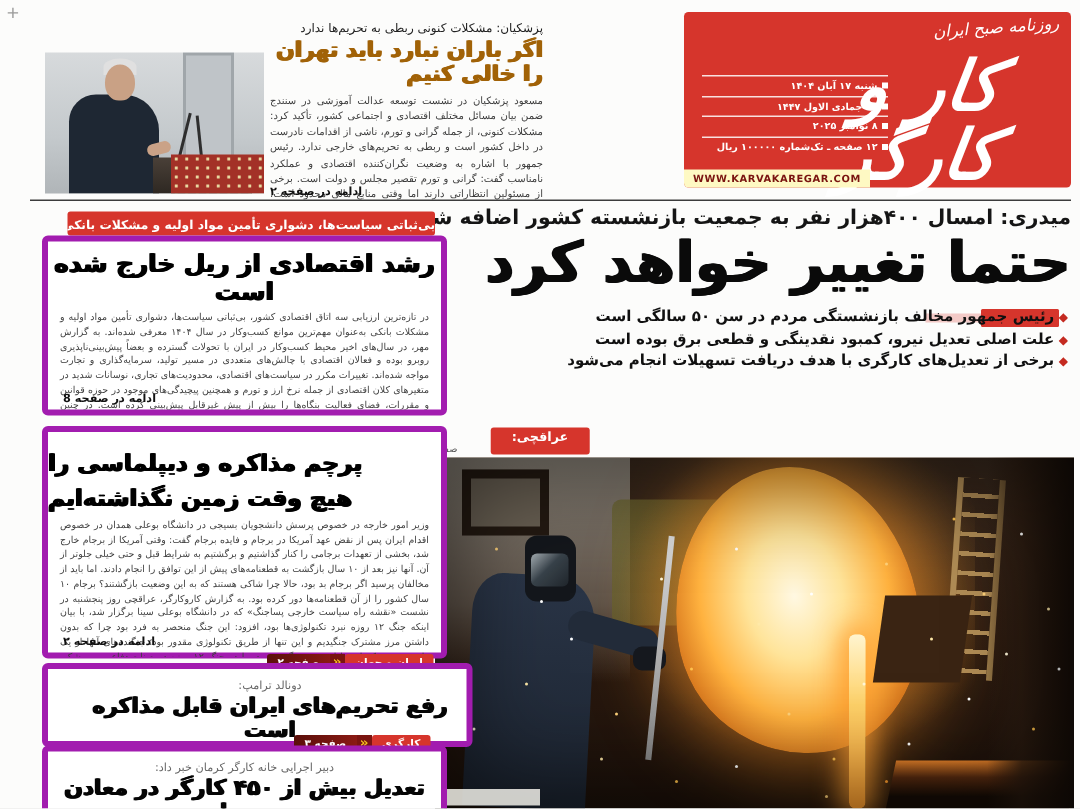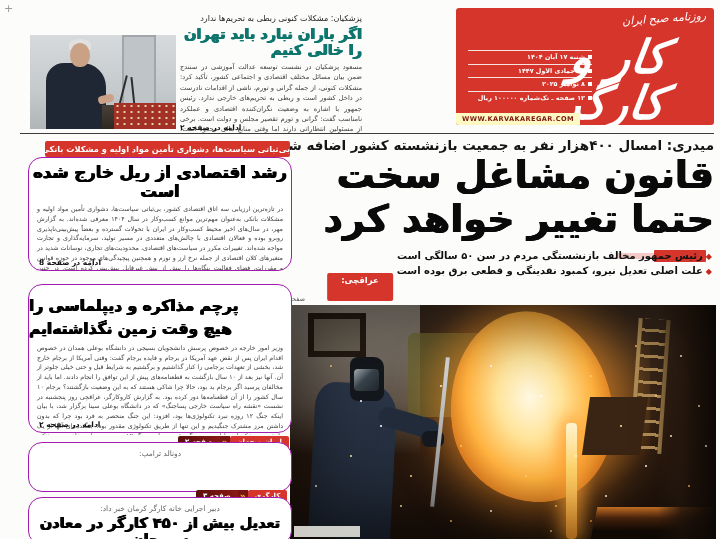--- a/index.html
+++ b/index.html
@@ -33,21 +33,21 @@
   .pz-head{left:40px;top:8px;width:20px;height:24px;background:#c9a185;border-radius:50% 50% 46% 46%;}
   .pz-hair{left:39px;top:4px;width:22px;height:11px;background:#e0e0e0;border-radius:50% 50% 0 0;}
   .pz-hand{left:68px;top:60px;width:16px;height:8px;background:#caa287;border-radius:4px;transform:rotate(-14deg);}
   .pz-podium{left:72px;top:70px;width:66px;height:24px;background:linear-gradient(180deg,#4a4038,#2e2822);}
   .pz-mic1{left:92px;top:40px;width:2px;height:32px;background:#2e2e2e;transform:rotate(14deg);}
   .pz-mic2{left:102px;top:42px;width:2px;height:30px;background:#2e2e2e;transform:rotate(-6deg);}
   .pz-cloth{right:0;bottom:0;width:62px;height:26px;background:#a33127;
             background-image:radial-gradient(#e8d9a0 1px,transparent 1.3px);background-size:7px 6px;}
   .tl-text{right:0;top:0;width:182px;height:118px;text-align:right;}
   .tl-kicker{font-size:8px;font-weight:normal;color:#222;}
-  .tl-headline{font-size:14.5px;margin-top:3px;color:#0f766e;}
+  .tl-headline{font-size:14.5px;margin-top:3px;color:#a16207;}
   .tl-body{font-size:6.7px;color:#3d3d3d;text-align:justify;line-height:1.55;margin-top:4px;height:74px;overflow:hidden;}
   .tl-continue{position:absolute;left:0;bottom:0;font-size:7.5px;font-weight:bold;}
 
   .rule{left:20px;right:6px;top:133px;height:1px;background:#3c3c3c;}
 
   
   .lead{right:6px;top:137px;width:358px;text-align:center;}
   .lead-kicker{font-size:13.5px;font-weight:bold;color:#151515;white-space:nowrap;}
   .lead-h{font-size:38px;line-height:1.16;letter-spacing:-1px;color:#0a0a0a;white-space:nowrap;}
   .bullets{margin-top:8px;text-align:right;padding-right:2px;position:relative;}
@@ -94,37 +94,37 @@
       365px 90px #ffd27a,380px 130px #fff7d9,390px 50px #fff,398px 180px #ffc24d,
       408px 100px #ffe9a8,415px 140px #fff,300px 215px #ff9e2e,260px 225px #ffd27a,
       200px 205px #fff,160px 215px #ffc24d,110px 200px #ffe9a8,70px 95px #fff,
       40px 60px #ffd27a,25px 180px #fff7d9;}
   .ph-vignette{left:0;top:0;right:0;bottom:0;box-shadow:inset 0 0 60px 18px rgba(0,0,0,.5);}
   .ph-credit{left:4px;bottom:2px;width:66px;height:11px;background:rgba(240,238,232,.85);}
 
   
   .kbar{left:45px;top:141px;width:245px;height:16px;background:#d6352c;color:#fff;border-radius:2px;
         font-size:8.2px;font-weight:bold;text-align:center;line-height:16px;white-space:nowrap;overflow:hidden;}
-  .box{background:#fff;border:1px solid #a21caf;border-radius:14px;}
+  .box{background:#fff;border:4px solid #a21caf;border-radius:4px;}
   .box1{left:28px;top:157px;width:262px;height:112px;}
   .box-h{font-size:16.5px;text-align:center;margin-top:5px;color:#000;}
   .box-h2{font-size:15.5px;line-height:1.25;text-align:left;margin-top:4px;color:#000;}
   .box-body{font-size:6.3px;color:#3d3d3d;text-align:justify;line-height:1.55;padding:3px 8px 0 8px;overflow:hidden;direction:rtl;}
   .b1-body{height:66px;}
   .b2-body{height:92px;}
   .box-continue{position:absolute;left:10px;bottom:3px;font-size:7.5px;font-weight:bold;}
-  .tab-sm{left:50%;top:273px;transform:translateX(-50%);height:28px;background:#d6352c;color:#fff;border-radius:2px;
+  .tab-sm{left:50%;top:285px;transform:translateX(-50%);height:18px;background:#d6352c;color:#fff;border-radius:2px;
           font-size:8.5px;font-weight:bold;line-height:15px;padding:0 14px;white-space:nowrap;}
   .box2{left:28px;top:284px;width:262px;height:147px;}
   .sec-tab{top:0;height:13px;display:flex;direction:rtl;align-items:stretch;font-size:7px;font-weight:bold;line-height:13px;}
   .sec-tab .sec{background:#d6352c;color:#fff;padding:0 7px;border-radius:2px 2px 0 2px;}
   .sec-tab .chev{color:#f4c01e;background:#7a1410;padding:0 2px;font-size:9px;}
   .sec-tab .pg{background:linear-gradient(90deg,#5a0f0a,#8a1a14);color:#fff;padding:0 7px;border-radius:2px 0 0 2px;}
   .tab3{left:178px;top:436px;position:absolute;}
-  .box3{left:28px;top:442px;width:262px;height:48px;}
+  .box3{left:28px;top:442px;width:262px;height:48px;padding-left:17px;}
   .mini-kicker{font-size:7.5px;color:#666;text-align:center;margin-top:6px;}
   .mini-h{font-size:14.5px;text-align:center;margin-top:2px;color:#050505;}
   .tab4{left:196px;top:490px;position:absolute;}
   .box4{left:28px;top:497px;width:262px;height:46px;}
 </style>
 </head>
 <body>
 
 <div class="page">
 
@@ -159,26 +159,26 @@
       <div class="tl-headline thick">اگر باران نبارد باید تهران را خالی کنیم</div>
       <div class="tl-body">مسعود پزشکیان در نشست توسعه عدالت آموزشی در سنندج ضمن بیان مسائل مختلف اقتصادی و اجتماعی کشور، تأکید کرد: مشکلات کنونی، از جمله گرانی و تورم، ناشی از اقدامات نادرست در داخل کشور است و ربطی به تحریم‌های خارجی ندارد. رئیس جمهور با اشاره به وضعیت نگران‌کننده اقتصادی و عملکرد نامناسب گفت: گرانی و تورم تقصیر مجلس و دولت است. برخی از مسئولین انتظاراتی دارند اما وقتی منابع مالی محدود است، پروژه‌ها نیمه‌تمام می‌مانند. وی همچنین در انتقاد از بی‌مورد بودن برخی از هزینه‌ها افزود: در نهاد ریاست‌جمهوری ۴ هزار نیرو داریم که با ۴۰۰ نفر هم می‌توان آن را اداره کرد، اما این نیروها حقوق می‌خواهند و هزینه دارند. آیا واقعا این منابع وجود دارد؟</div>
       <div class="tl-continue">ادامه در صفحه ۲</div>
     </div>
   </div>
 
   <div class="abs rule"></div>
 
   <div class="abs lead rtl">
     <div class="lead-kicker">میدری: امسال ۴۰۰هزار نفر به جمعیت بازنشسته کشور اضافه شد</div>
-    <div class="lead-h thick">قانون مشاغل سخت</div>
     <div class="lead-h thick">حتما تغییر خواهد کرد</div>
     <div class="bullets">
       <div class="hl-flag"></div>
       <div class="bullet-row"><span class="dm">◆</span><span>رئیس جمهور مخالف بازنشستگی مردم در سن ۵۰ سالگی است</span></div>
       <div class="bullet-row"><span class="dm">◆</span><span>علت اصلی تعدیل نیرو، کمبود نقدینگی و قطعی برق بوده است</span></div>
+      <div class="bullet-row"><span class="dm">◆</span><span>برخی از تعدیل‌های کارگری با هدف دریافت تسهیلات انجام می‌شود</span></div>
     </div>
   </div>
 
   <div class="abs photo-ref rtl">صفحه ۳</div>
   <div class="abs photo">
     <div class="ph-wall"></div>
     <div class="ph-lamp"></div>
     <div class="ph-machine"></div>
     <div class="ph-glow"></div>
     <div class="ph-ladle"></div>
@@ -213,20 +213,21 @@
     <div class="box-continue rtl">ادامه در صفحه ۲</div>
   </div>
 
   <div class="sec-tab tab3">
     <span class="sec">ایران و جهان</span>
     <span class="chev">«</span>
     <span class="pg">صفحه ۲</span>
   </div>
   <div class="abs box box3">
     <div class="mini-kicker rtl">دونالد ترامپ:</div>
+    <div class="mini-h thick rtl">رفع تحریم‌های ایران قابل مذاکره است</div>
   </div>
 
   <div class="sec-tab tab4">
     <span class="sec">کارگری</span>
     <span class="chev">«</span>
     <span class="pg">صفحه ۳</span>
   </div>
   <div class="abs box box4">
     <div class="mini-kicker rtl">دبیر اجرایی خانه کارگر کرمان خبر داد:</div>
     <div class="mini-h thick rtl">تعدیل بیش از ۴۵۰ کارگر در معادن سیرجان</div>

